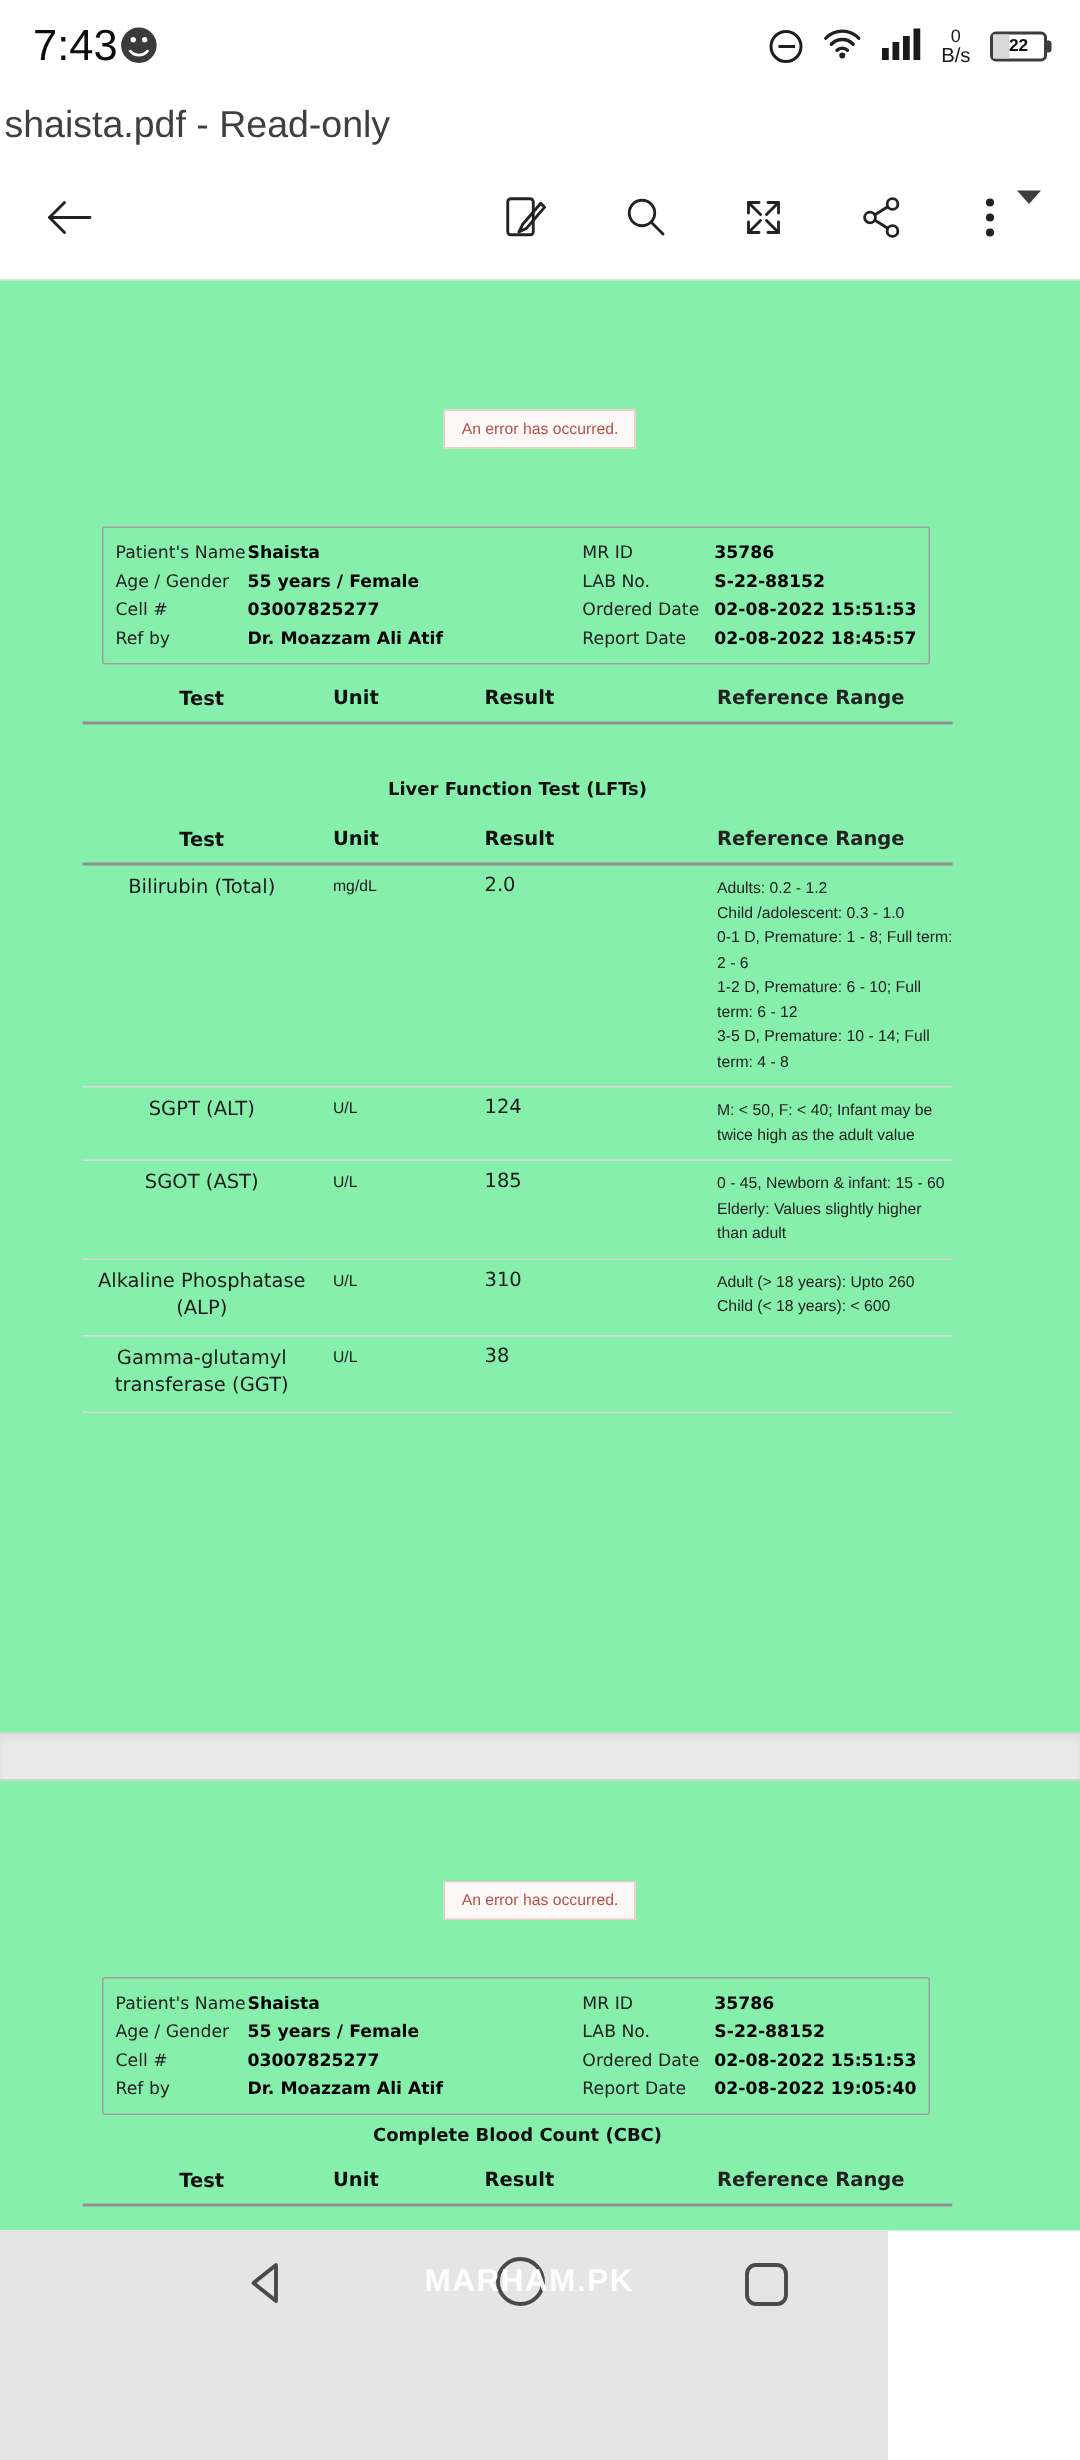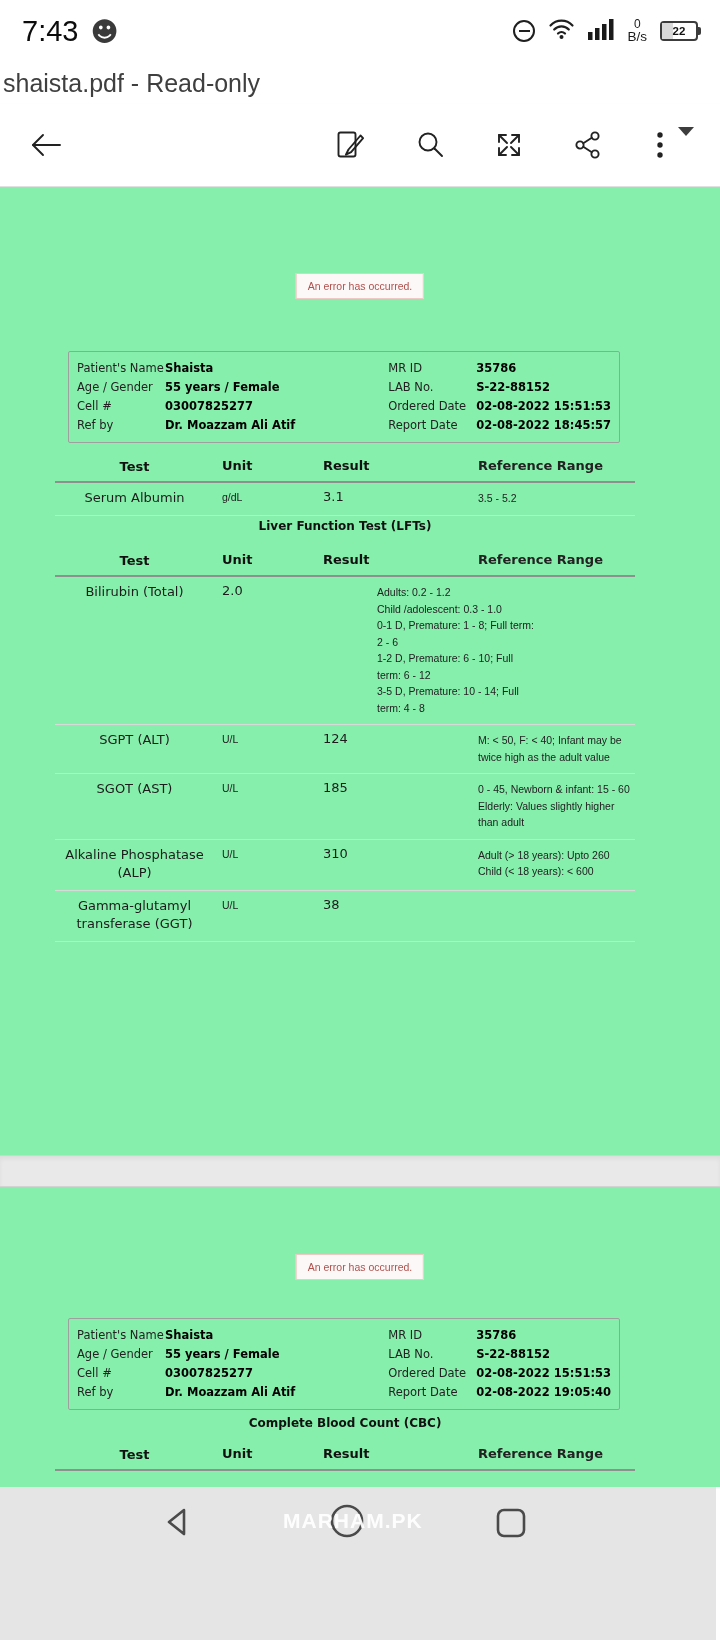--- a/index.html
+++ b/index.html
@@ -1,21 +1,21 @@
 <!DOCTYPE html>
 <html><head>
 <meta charset="utf-8">
 <style>
   * { margin:0; padding:0; box-sizing:border-box; }
   html,body { width:720px; height:1640px; }
   body { position:relative; background:#fff; font-family:"Liberation Sans",sans-serif; overflow:hidden; color:#111; }
 
   
   .statusbar { position:absolute; top:0; left:0; right:0; height:62px; display:flex; align-items:center; padding:0 22px; }
-  .sb-left { display:flex; align-items:center; gap:12px; }
+  .sb-left { display:flex; align-items:center; }
   .sb-time { font-size:29px; color:#0c0c0c; }
   .sb-face { font-size:27px; color:#3a3a3a; font-family:"DejaVu Sans",sans-serif; line-height:1; }
   .sb-right { margin-left:auto; display:flex; align-items:center; gap:13px; }
   .dnd { width:22px; height:22px; border:2.2px solid #1f1f1f; border-radius:50%; position:relative; }
   .dnd::after { content:""; position:absolute; left:3.5px; right:3.5px; top:50%; margin-top:-1.2px; height:2.4px; background:#1f1f1f; }
   .net { display:flex; flex-direction:column; align-items:center; line-height:1.05; color:#1a1a1a; }
   .net-v { font-size:12px; }
   .net-u { font-size:13.5px; }
   .batt { width:38px; height:20px; border:2px solid #3c3c3c; border-radius:4px; position:relative; display:flex; align-items:center; justify-content:center; }
   .batt::after { content:""; position:absolute; right:-5px; top:4px; width:3.5px; height:8px; background:#3c3c3c; border-radius:0 2px 2px 0; }
@@ -63,21 +63,21 @@
   .c-result { width:155px; }
   .c-ref { width:157px; font-size:10.5px; font-family:"Liberation Sans",sans-serif; line-height:16.5px;
            white-space:pre-line; color:#222; padding-top:1px; }
   .thead .c-ref { font-size:13px; font-family:"DejaVu Sans",sans-serif; line-height:normal; padding-top:0; }
   .ref-red { color:#bf4540;margin-top:38px; }
 
   .pagegap { position:absolute; top:968px; left:0; width:720px; height:32px; background:#e9e9e9;
              border-top:1px solid #d2d2d2; border-bottom:1px solid #d2d2d2; box-shadow:inset 0 3px 4px rgba(0,0,0,0.05); }
 
   
-  .navbar { position:absolute; top:1487px; left:0; width:716px; height:153px; background:#e5e5e6; }
+  .navbar { position:absolute; top:1487px; left:0; width:592px; height:153px; background:#e5e5e6; }
   .nav-ic { position:absolute; cursor:pointer; }
   .nav-ic svg { display:block; stroke:#4a4a4a; fill:none; stroke-width:2.6; stroke-linejoin:round; stroke-linecap:round; }
   .nav-back { left:160px; top:17px; }
   .nav-home { left:328px; top:15px; }
   .nav-recents { left:494px; top:19px; }
   .watermark { position:absolute; left:283px; top:22px; font-size:21px; font-weight:bold; letter-spacing:1px;
                color:rgba(255,255,255,0.93); z-index:2; }
 </style>
 </head>
 <body>
@@ -229,39 +229,34 @@
     </div>
   </div>
 
   <div class="rtable t1">
     <div class="thead">
       <span class="c-test">Test</span>
       <span class="c-unit">Unit</span>
       <span class="c-result">Result</span>
       <span class="c-ref">Reference Range</span>
     </div>
-    <div class="trow">
-      <span class="c-test">Serum Albumin</span>
-      <span class="c-unit">g/dL</span>
-      <span class="c-result">3.1</span>
-      <span class="c-ref">3.5 - 5.2</span>
-    </div>
   </div>
 
   <div class="sect-title lft-title">Liver Function Test (LFTs)</div>
 
   <div class="rtable t2">
     <div class="thead">
       <span class="c-test">Test</span>
       <span class="c-unit">Unit</span>
       <span class="c-result">Result</span>
       <span class="c-ref">Reference Range</span>
     </div>
     <div class="trow">
       <span class="c-test">Bilirubin (Total)</span>
+      <span class="c-unit">mg/dL</span>
       <span class="c-result">2.0</span>
       <span class="c-ref">Adults: 0.2 - 1.2
 Child /adolescent: 0.3 - 1.0
 0-1 D, Premature: 1 - 8; Full term: 2 - 6
 1-2 D, Premature: 6 - 10; Full term: 6 - 12
 3-5 D, Premature: 10 - 14; Full term: 4 - 8</span>
     </div>
     <div class="trow">
       <span class="c-test">SGPT (ALT)</span>
       <span class="c-unit">U/L</span>

